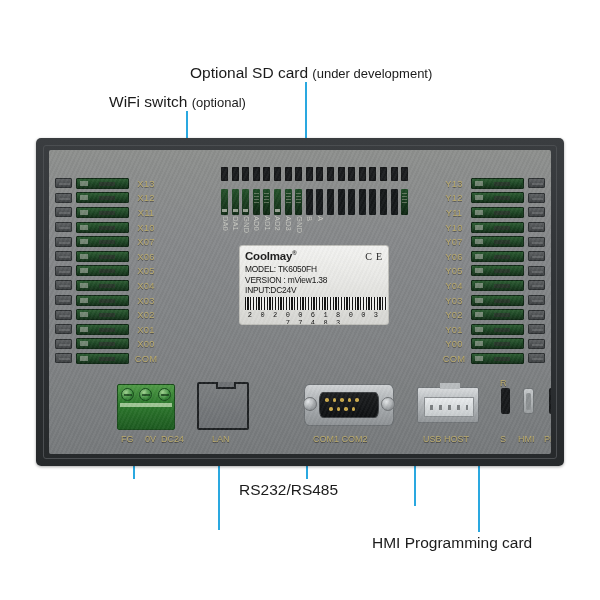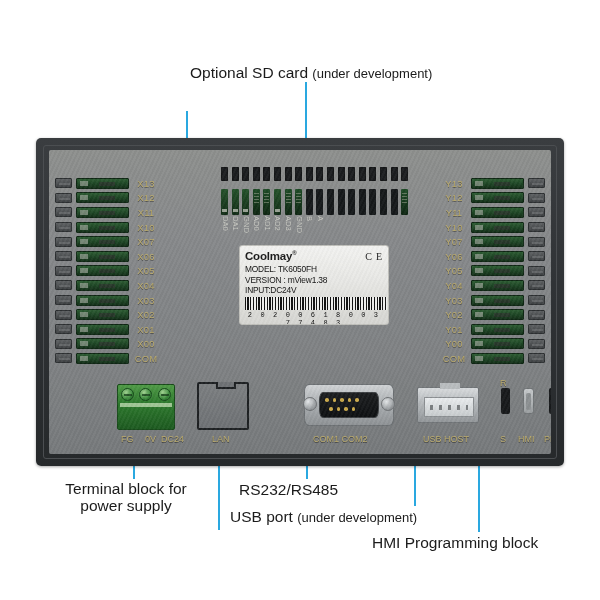--- a/index.html
+++ b/index.html
@@ -299,37 +299,33 @@
 </style>
 </head>
 <body>
 
 <div id="root">
 
   <div class="callout" style="left:190px; top:64px;">
     <span class="big">Optional SD card </span><span class="small">(under development)</span>
   </div>
 
-
-  <div class="callout" style="left:51px; top:481px; text-align:center; width:150px;">
-    <div class="big">Terminal block for</div>
-    <div class="big">power supply</div>
+  <div class="callout" style="left:109px; top:93px;">
+    <span class="big">WiFi switch </span><span class="small">(optional)</span>
   </div>
+
 
 
   <div class="callout" style="left:239px; top:481px;">
     <span class="big">RS232/RS485</span>
   </div>
 
-  <div class="callout" style="left:230px; top:508px;">
-    <span class="big">USB port </span><span class="small">(under development)</span>
-  </div>
 
   <div class="callout" style="left:372px; top:534px;">
-    <span class="big">HMI  Programming block</span>
+    <span class="big">HMI  Programming card</span>
   </div>
 
   <div class="leader" style="left:305px; top:82px;  height:86px;"></div>
   <div class="leader" style="left:186px; top:111px; height:57px;"></div>
   <div class="leader" style="left:133px; top:428px; height:51px;"></div>
   <div class="leader" style="left:218px; top:428px; height:102px;"></div>
   <div class="leader" style="left:306px; top:428px; height:51px;"></div>
   <div class="leader" style="left:414px; top:428px; height:78px;"></div>
   <div class="leader" style="left:478px; top:428px; height:104px;"></div>
 

